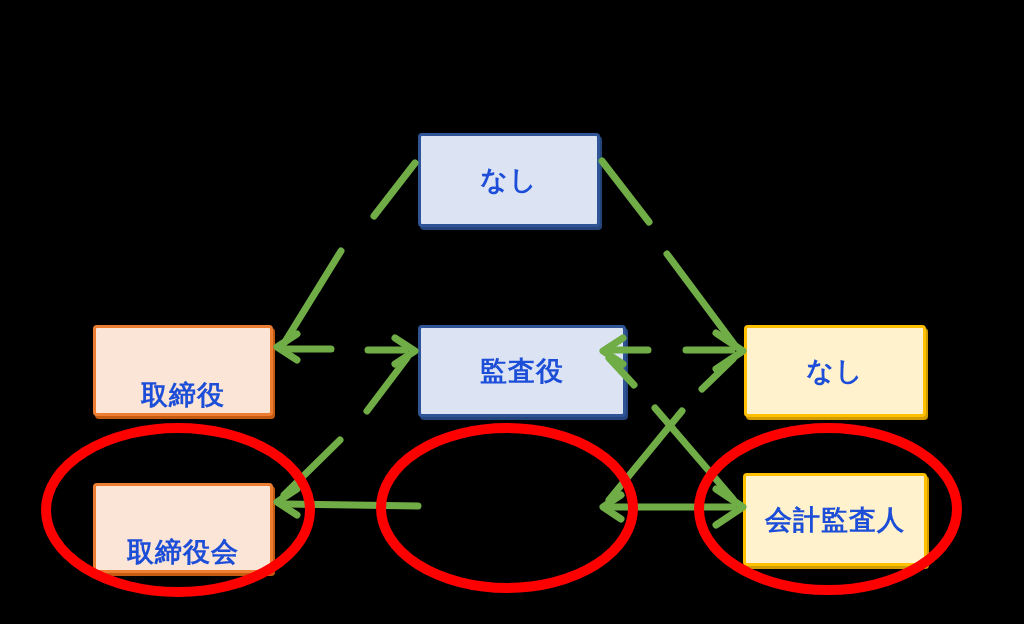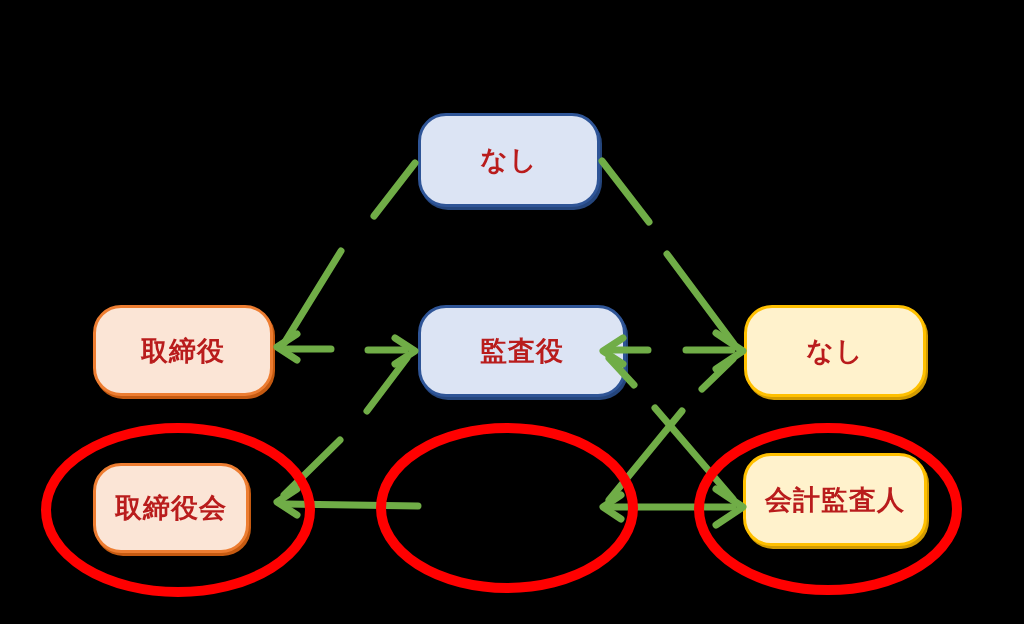--- a/index.html
+++ b/index.html
@@ -5,26 +5,26 @@
   html,body{margin:0;padding:0;background:#000;}
   .canvas{
     position:relative;width:1024px;height:624px;background:#000;
     font-family:"DejaVu Sans",sans-serif;overflow:hidden;
   }
   .layer{position:absolute;left:0;top:0;width:1024px;height:624px;}
   .boxes{z-index:1;}
   .arrows-svg{z-index:2;}
   .highlight-svg{z-index:3;pointer-events:none;}
   .box{
-    position:absolute;box-sizing:border-box;border-radius:28px;border:3px solid;
+    position:absolute;box-sizing:border-box;border-radius:4px;border:3px solid;
     display:flex;align-items:center;justify-content:center;
-    font-size:27px;font-weight:700;color:#b91c1c;letter-spacing:1px;
+    font-size:27px;font-weight:700;color:#1d4ed8;letter-spacing:1px;margin-top:20px;
   }
   .box.blue  {background:#dce4f4;border-color:#2f5597;box-shadow:2px 3px 0 #24457c;}
-  .box.orange{background:#fbe5d6;border-color:#ed7d31;box-shadow:2px 3px 0 #c55a11;}
+  .box.orange{background:#fbe5d6;border-color:#ed7d31;box-shadow:2px 3px 0 #c55a11;align-items:flex-end;}
   .box.yellow{background:#fff2cc;border-color:#ffc000;box-shadow:2px 3px 0 #d29b00;}
   .arrow{stroke:#70ad47;stroke-width:7;fill:none;stroke-linecap:round;stroke-linejoin:round;}
   .ellipse{stroke:#ff0000;stroke-width:10;fill:none;}
 </style>
 </head>
 <body>
 
 <div class="canvas">
 
   <div class="layer boxes">
@@ -33,21 +33,21 @@
     </div>
     <div class="box orange" style="left:93px;top:305px;width:180px;height:91px;">
       <span>取締役</span>
     </div>
     <div class="box blue" style="left:418px;top:305px;width:208px;height:92px;">
       <span>監査役</span>
     </div>
     <div class="box yellow" style="left:744px;top:305px;width:182px;height:92px;">
       <span>なし</span>
     </div>
-    <div class="box orange" style="left:93px;top:463px;width:156px;height:90px;">
+    <div class="box orange" style="left:93px;top:463px;width:180px;height:90px;">
       <span>取締役会</span>
     </div>
     <div class="box yellow" style="left:743px;top:453px;width:184px;height:93px;">
       <span>会計監査人</span>
     </div>
   </div>
 
   <svg class="layer arrows-svg" viewBox="0 0 1024 624">
 
     <path class="arrow" d="M415,163 L374,216 M341,251 L283,345"></path>

